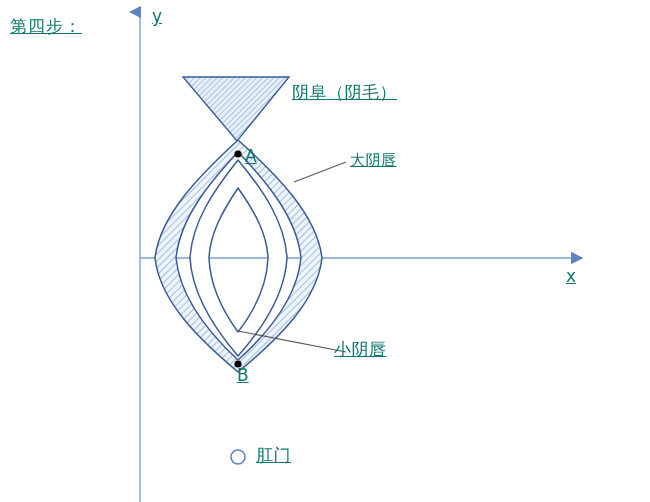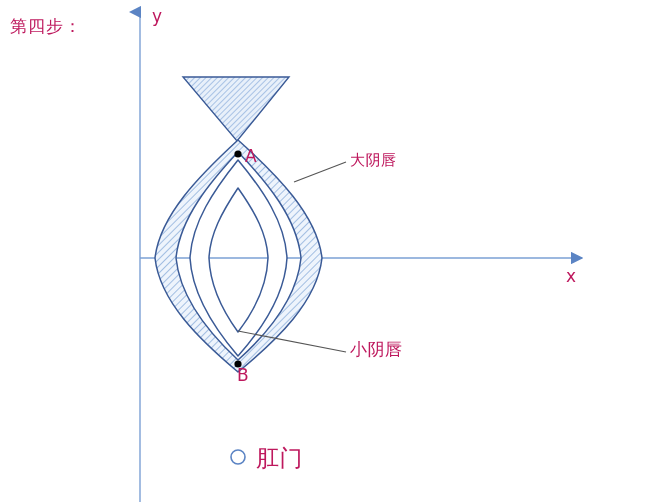--- a/index.html
+++ b/index.html
@@ -19,23 +19,24 @@
   }
   #diagram {
     position: absolute;
     left: 0;
     top: 0;
     width: 650px;
     height: 502px;
   }
   .txt {
     position: absolute;
-    color: #be185d;
+    color: #0f766e;
     white-space: nowrap;
     line-height: 1;
+    text-decoration: underline;
   }
   #step-label {
     left: 10px;
     top: 18px;
     font-size: 17px;
     letter-spacing: 1px;
   }
   #axis-y-label {
     left: 152px;
     top: 8px;
@@ -53,29 +54,29 @@
     font-size: 17px;
     letter-spacing: 0.5px;
   }
   #label-majora {
     left: 350px;
     top: 153px;
     font-size: 15px;
     letter-spacing: 0.5px;
   }
   #label-minora {
-    left: 350px;
+    left: 334px;
     top: 341px;
     font-size: 17px;
     letter-spacing: 0.5px;
   }
   #label-anus {
     left: 256px;
     top: 447px;
-    font-size: 23px;
+    font-size: 17px;
     letter-spacing: 0.5px;
   }
   #point-a-label {
     left: 245px;
     top: 148px;
     font-size: 17px;
   }
   #point-b-label {
     left: 237px;
     top: 367px;
@@ -148,20 +149,21 @@
 
     <circle cx="238" cy="457" r="7" fill="none" stroke="#5b84c4" stroke-width="1.6"></circle>
   </svg>
 
   <div class="txt" id="step-label">第四步：</div>
 
   <div class="txt" id="axis-y-label">y</div>
 
   <div class="txt" id="axis-x-label">x</div>
 
+  <div class="txt" id="label-mons">阴阜（阴毛）</div>
 
   <div class="txt" id="label-majora">大阴唇</div>
 
   <div class="txt" id="label-minora">小阴唇</div>
 
   <div class="txt" id="label-anus">肛门</div>
 
   <div class="txt" id="point-a-label">A</div>
 
   <div class="txt" id="point-b-label">B</div>

